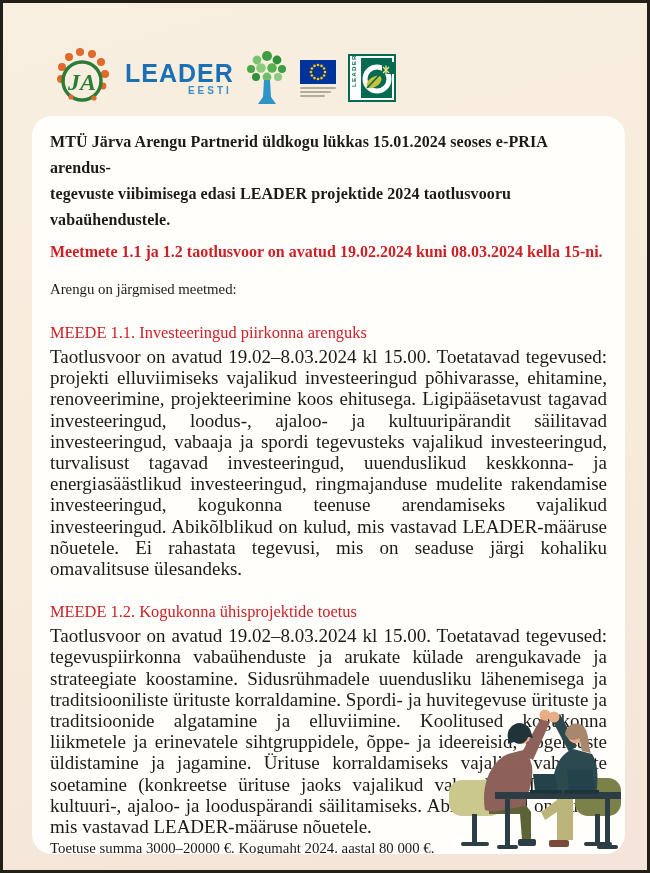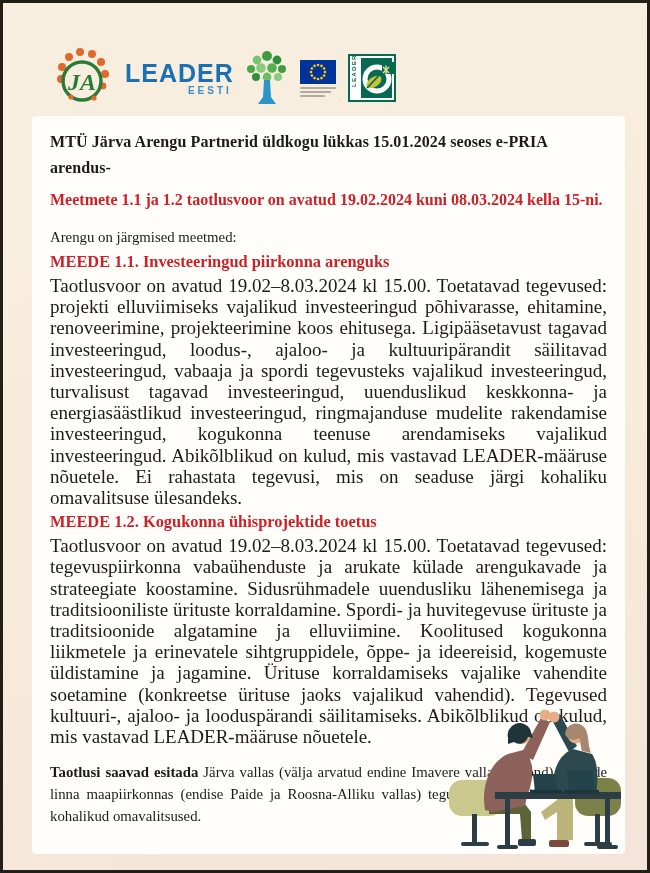--- a/index.html
+++ b/index.html
@@ -16,26 +16,26 @@
   .leader-word{font-size:25px;font-weight:bold;color:#1a6fb5;letter-spacing:1px;line-height:24px}
   .eesti-word{font-size:10px;font-weight:bold;color:#3e8ec4;letter-spacing:3px;line-height:11px;margin-right:2px}
   .eu-flag-wrap{display:flex;flex-direction:column;align-items:center;gap:3px}
   .eu-caption{display:flex;flex-direction:column;gap:2px;width:36px}
   .eu-caption i{display:block;height:2px;background:#9a938a;opacity:.75;border-radius:1px}
   .eu-caption i:nth-child(2){width:86%}
   .eu-caption i:nth-child(3){width:70%}
   
   .card{
     position:absolute;left:29px;top:113px;width:593px;height:738px;box-sizing:border-box;
-    background:#fffefa;border-radius:4px;padding:13px 18px 0 18px;overflow:hidden;
+    background:#fffefa;border-radius:20px;padding:13px 18px 0 18px;overflow:hidden;
   }
   .intro{font-size:16px;font-weight:bold;line-height:26px;letter-spacing:.1px}
   .deadline{font-size:16px;font-weight:bold;color:#cd2128;line-height:24px;margin-top:7px}
   .avatud{font-size:14.8px;margin-top:15px;line-height:21px}
-  .meede-title{font-size:16.4px;font-weight:bold;color:#cd2128;margin-top:2px;line-height:23px}
+  .meede-title{font-size:16.4px;font-weight:normal;color:#cd2128;margin-top:21px;line-height:23px}
   .meede-body{font-size:19px;line-height:21.2px;text-align:justify;margin-top:2px}
   .meede-summary{font-size:14.8px;line-height:21px;margin-top:1px}
   .eligibility{font-size:14.8px;line-height:21.8px;text-align:justify;margin-top:15px;width:100%}
   .eligibility b{font-weight:bold}
   
   .illustration{position:absolute;right:2px;bottom:0;width:178px;height:160px}
   
 </style>
 </head>
 <body>
@@ -125,34 +125,36 @@
           <path d="M38 11.5 L38 20.5"></path>
       </g>
     </svg>
   </div>
 </div>
 
 <div class="card">
 
   <div class="intro">
     <span>MTÜ Järva Arengu Partnerid üldkogu lükkas 15.01.2024 seoses e-PRIA arendus-</span><br>
+    <span>tegevuste viibimisega edasi LEADER projektide 2024 taotlusvooru vabaühendustele.</span>
   </div>
 
   <div class="deadline">Meetmete 1.1 ja 1.2 taotlusvoor on avatud 19.02.2024 kuni 08.03.2024 kella 15-ni.</div>
 
   <div class="avatud">Arengu on järgmised meetmed:</div>
 
   <div>
     <div class="meede-title">MEEDE 1.1. Investeeringud piirkonna arenguks</div>
     <div class="meede-body">Taotlusvoor on avatud 19.02–8.03.2024 kl 15.00. Toetatavad tegevused: projekti elluviimiseks vajalikud investeeringud põhivarasse, ehitamine, renoveerimine, projekteerimine koos ehitusega. Ligipääsetavust tagavad investeeringud, loodus-, ajaloo- ja kultuuripärandit säilitavad investeeringud, vabaaja ja spordi tegevusteks vajalikud investeeringud, turvalisust tagavad investeeringud, uuenduslikud keskkonna- ja energiasäästlikud investeeringud, ringmajanduse mudelite rakendamise investeeringud, kogukonna teenuse arendamiseks vajalikud investeeringud. Abikõlblikud on kulud, mis vastavad LEADER-määruse nõuetele. Ei rahastata tegevusi, mis on seaduse järgi kohaliku omavalitsuse ülesandeks.</div>
   </div>
 
   <div>
     <div class="meede-title">MEEDE 1.2. Kogukonna ühisprojektide toetus</div>
     <div class="meede-body">Taotlusvoor on avatud 19.02–8.03.2024 kl 15.00. Toetatavad tegevused: tegevuspiirkonna vabaühenduste ja arukate külade arengukavade ja strateegiate koostamine. Sidusrühmadele uuendusliku lähenemisega ja traditsiooniliste ürituste korraldamine. Spordi- ja huvitegevuse ürituste ja traditsioonide algatamine ja elluviimine. Koolitused kogukonna liikmetele ja erinevatele sihtgruppidele, õppe- ja ideereisid, kogemuste üldistamine ja jagamine. Ürituse korraldamiseks vajalike vahendite soetamine (konkreetse ürituse jaoks vajalikud vahendid). Tegevused kultuuri-, ajaloo- ja looduspärandi säilitamiseks. Abikõlblikud on kulud, mis vastavad LEADER-määruse nõuetele.</div>
+    <div class="meede-summary">Toetuse summa 3000–20000 €. Kogumaht 2024. aastal 80 000 €.</div>
   </div>
 
   <div class="eligibility">
     <b>Taotlusi saavad esitada</b><span> Järva vallas (välja arvatud endine Imavere valla piirkond) ja Paide linna maapiirkonnas (endise Paide ja Roosna-Alliku vallas) tegutsevad vabaühendused ja kohalikud omavalitsused.</span>
   </div>
 
   <div class="illustration">
     <svg width="178" height="160" viewBox="0 0 178 160">
 
       <rect x="4" y="86" width="54" height="36" rx="13" fill="#cbc88d"></rect>

